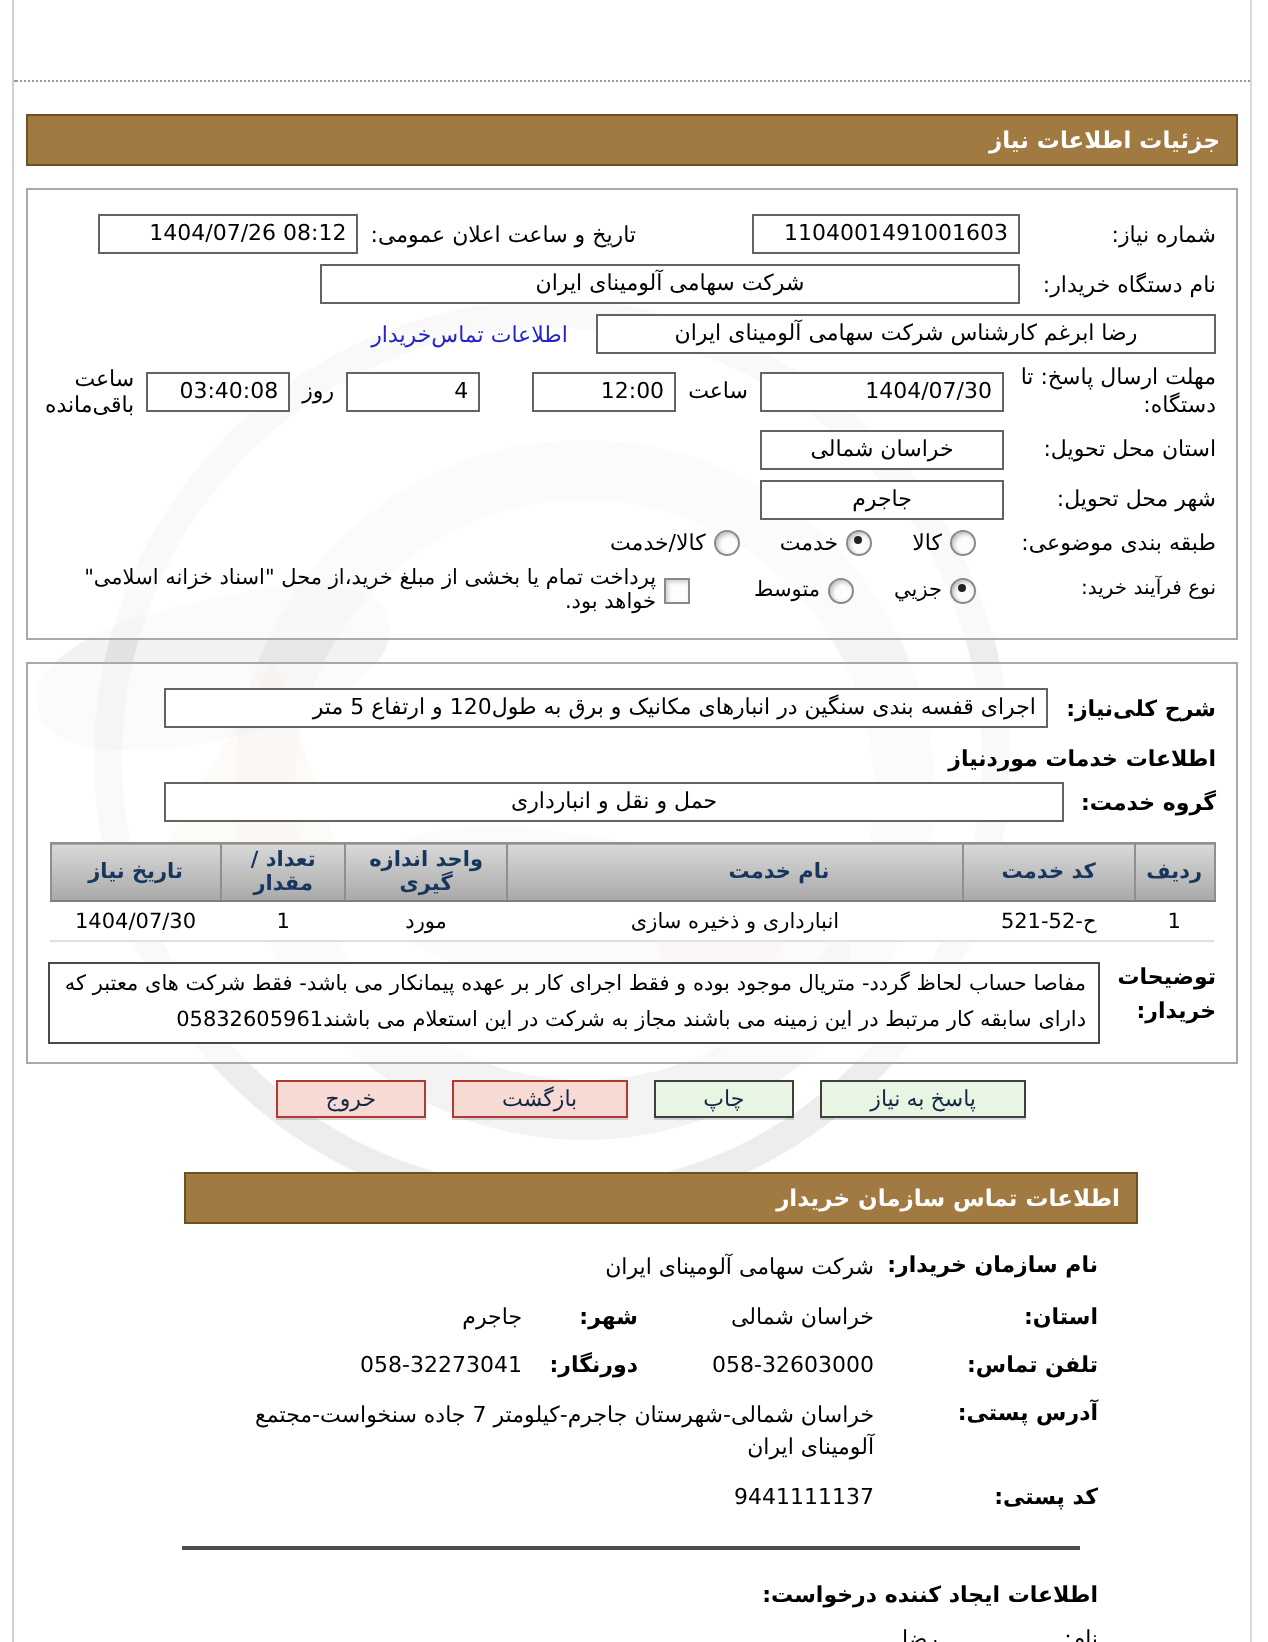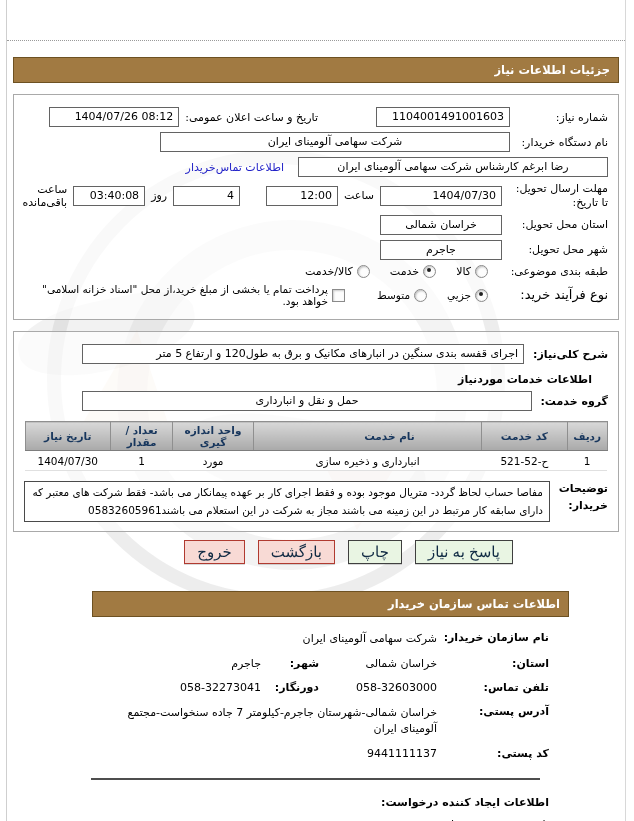--- a/index.html
+++ b/index.html
@@ -34,31 +34,31 @@
        padding:0 5px;text-align:center;flex:none;overflow:hidden;white-space:nowrap;}
   .num{text-align:right;direction:ltr;}
   .link{color:#2323c8;cursor:pointer;flex:none;}
   .radio{width:11px;height:11px;border:1px solid #8a8a8a;border-radius:50%;background:#fdfdfd;
          display:inline-block;flex:none;position:relative;box-shadow:inset 1px 1px 2px rgba(0,0,0,.25);}
   .radio.sel::after{content:"";position:absolute;left:2.5px;top:2.5px;width:4px;height:4px;border-radius:50%;background:#222;}
   .check{width:11px;height:11px;border:1px solid #8a8a8a;background:#fdfdfd;display:inline-block;flex:none;
          box-shadow:inset 1px 1px 2px rgba(0,0,0,.2);}
   .opt{display:flex;align-items:center;gap:4px;margin-right:14px;}
   .bold{font-weight:bold;}
-  .heading{font-weight:bold;margin:9px 18px 4px;}
+  .heading{font-weight:bold;margin:9px 2px 4px;}
   table{border-collapse:collapse;width:583px;margin:10px auto 0;font-size:10.5px;background:#fff;}
   thead th{background:linear-gradient(#d8d8d8,#a9a9a9);color:#17365d;font-weight:bold;
            border:1px solid #8f8f8f;border-bottom:1px solid #7d7d7d;padding:2px 4px;height:14px;}
   tbody td{padding:2px 4px;height:15px;text-align:center;border-bottom:1px solid #e0e0e0;}
   .notes-row{display:flex;gap:6px;margin:10px 2px 2px;}
   .notes-lbl{width:52px;flex:none;font-weight:bold;text-align:right;line-height:1.5;}
   .notes-box{flex:1;border:1px solid #4a4a4a;background:#fff;font-size:10.5px;line-height:1.65;
              padding:2px 6px;text-align:right;}
   .btnrow{position:relative;z-index:2;display:flex;gap:13px;margin:8px 112px 0 0;align-items:center;}
-  .btn{background:#e9f5e3;border:1px solid #3f3f3f;padding:2px 12px;font-size:15px;color:#102a43;
+  .btn{background:#e9f5e3;border:1px solid #3f3f3f;padding:2px 24px;font-size:11px;color:#102a43;
        cursor:pointer;white-space:nowrap;box-shadow:0 1px 0 rgba(0,0,0,.15);}
   .btn.pink{background:#f8dad5;border-color:#b03a30;}
   .contact{position:relative;z-index:1;width:459px;margin:14px 76px 0 auto;}
   .crow{display:flex;margin:11px 0;align-items:flex-start;}
   .cl1{width:112px;flex:none;font-weight:bold;text-align:right;}
   .cv1{width:118px;flex:none;text-align:right;}
   .cl2{width:58px;flex:none;font-weight:bold;text-align:right;}
   .cv2{flex:1;text-align:right;}
   .cv-wide{flex:1;text-align:right;line-height:1.4;}
   .divider{width:449px;border:none;border-top:2px solid #4e4e4e;margin:18px 85px 0 auto;}
@@ -100,21 +100,21 @@
       <span class="lbl w92">نام دستگاه خریدار:</span>
       <div class="box" style="width:338px;">شرکت سهامی  آلومینای ایران</div>
     </div>
 
     <div class="row">
       <div class="box" style="width:298px;">رضا ابرغم کارشناس شرکت سهامی  آلومینای ایران</div>
       <span class="link" style="margin-right:8px;">اطلاعات تماس‌خریدار</span>
     </div>
 
     <div class="row">
-      <span class="lbl w100">مهلت ارسال تحویل: تا تاریخ:</span>
+      <span class="lbl w100">مهلت ارسال پاسخ: تا دستگاه:</span>
       <div class="box num" style="width:110px;">1404/07/30</div>
       <span class="lbl">ساعت</span>
       <div class="box num" style="width:60px;">12:00</div>
       <div class="box num" style="width:55px;margin-right:20px;">4</div>
       <span class="lbl">روز</span>
       <div class="box num" style="width:60px;">03:40:08</div>
       <span class="lbl">ساعت باقی‌مانده</span>
     </div>
 
     <div class="row">
@@ -137,21 +137,21 @@
         <span class="radio sel"></span>
         <span>خدمت</span>
       </span>
       <span class="opt">
         <span class="radio"></span>
         <span>کالا/خدمت</span>
       </span>
     </div>
 
     <div class="row" style="font-size:10.5px;">
-      <span class="lbl w100" style="font-size:13px;">نوع فرآیند خرید:</span>
+      <span class="lbl w100" style="font-size:10px;">نوع فرآیند خرید:</span>
       <span class="opt">
         <span class="radio sel"></span>
         <span>جزیي</span>
       </span>
       <span class="opt">
         <span class="radio"></span>
         <span>متوسط</span>
       </span>
       <span class="opt" style="margin-right:26px;">
         <span class="check"></span>

